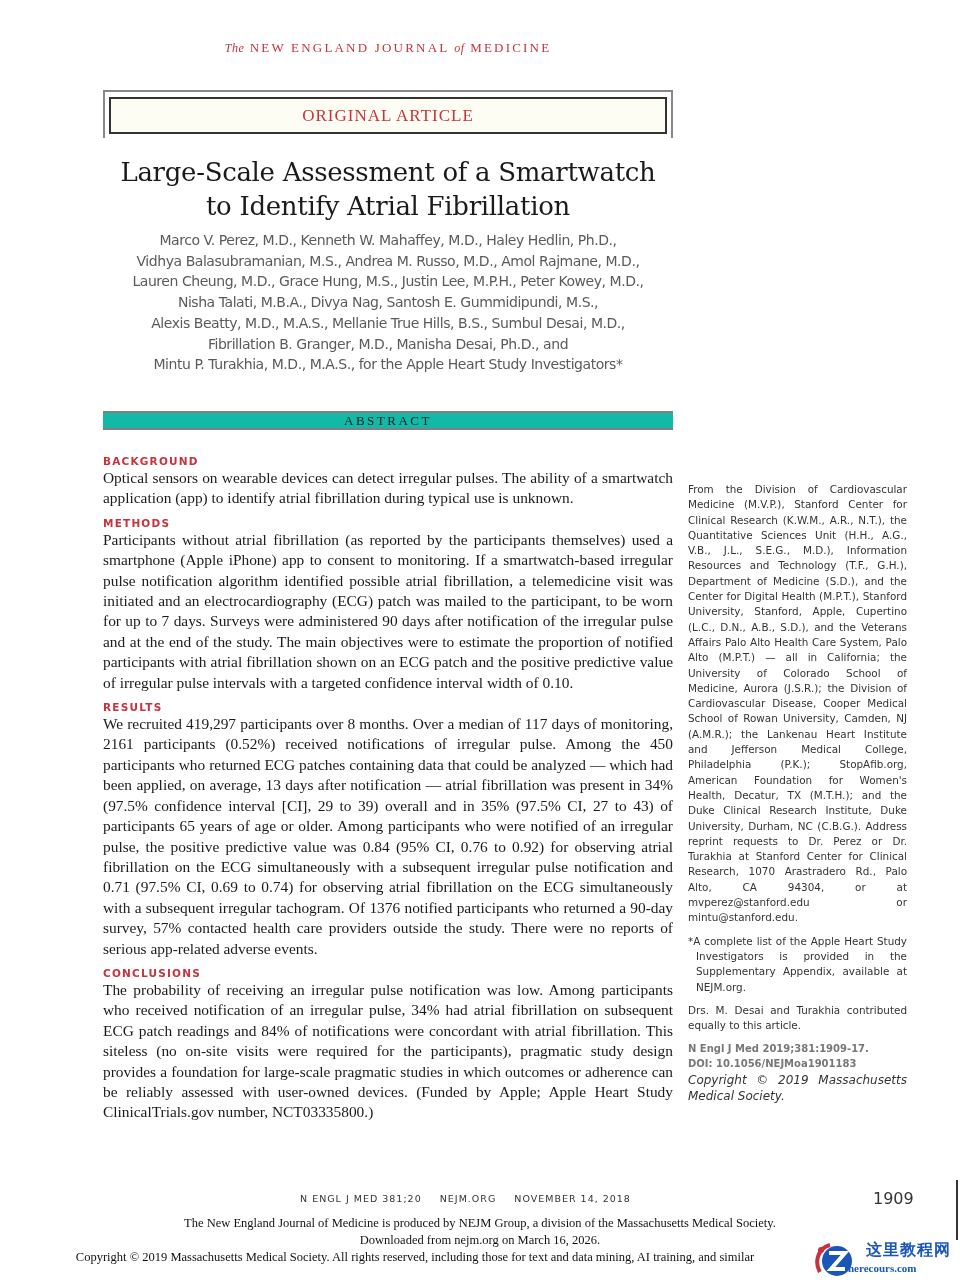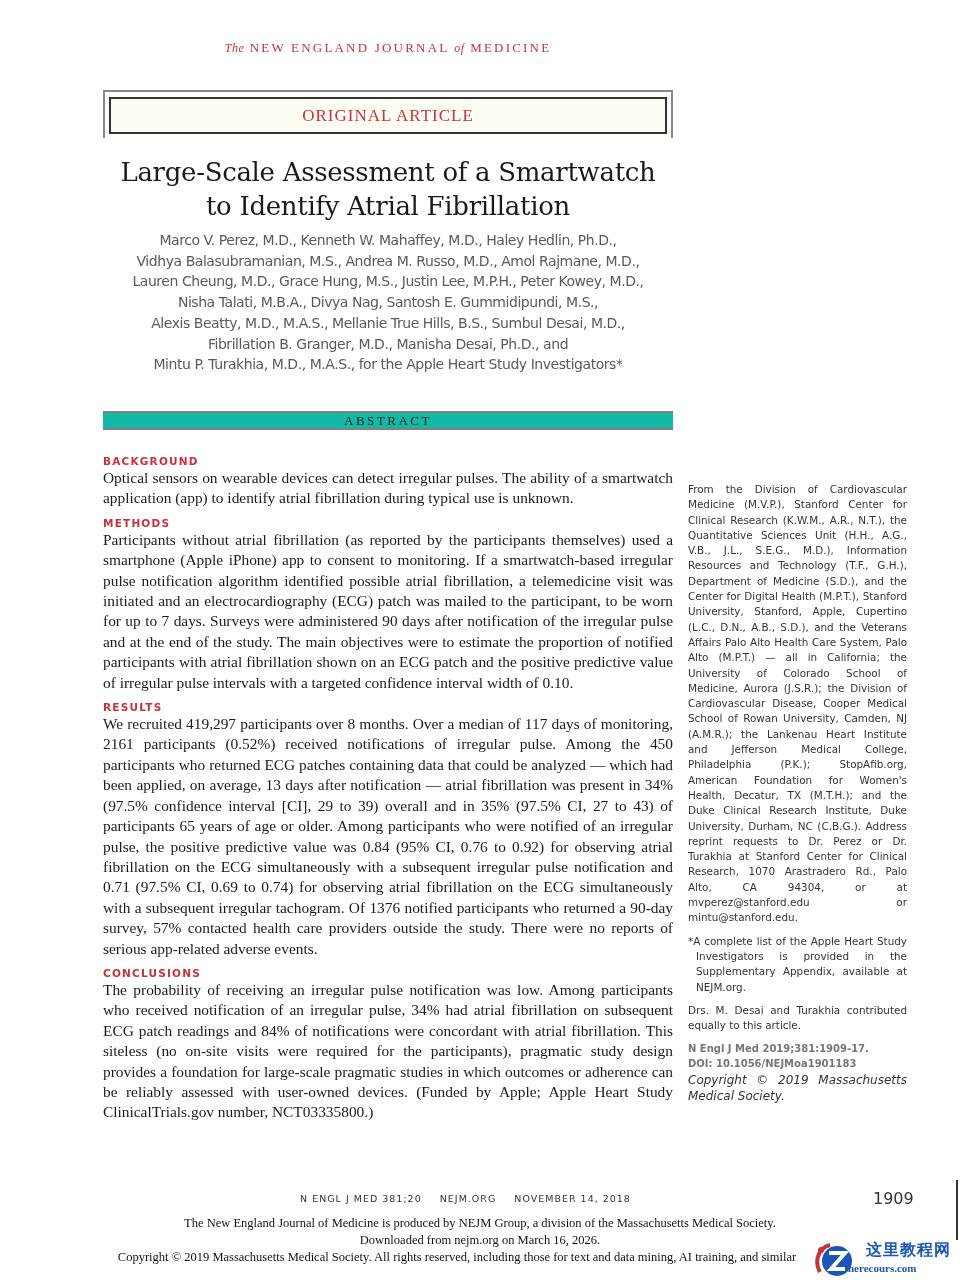--- a/index.html
+++ b/index.html
@@ -96,21 +96,21 @@
 
 <div class="abs footer-line">
   <span>N ENGL J MED 381;20</span>
   <span>NEJM.ORG</span>
   <span>NOVEMBER 14, 2018</span>
 </div>
 <div class="abs page-num">1909</div>
 
 <div class="abs dl" style="top:1216px;">The New England Journal of Medicine is produced by NEJM Group, a division of the Massachusetts Medical Society.</div>
 <div class="abs dl" style="top:1233px;">Downloaded from nejm.org on March 16, 2026.</div>
-<div class="abs dl" style="top:1250px; width:830px;margin-left:42px;">Copyright © 2019 Massachusetts Medical Society. All rights reserved, including those for text and data mining, AI training, and similar</div>
+<div class="abs dl" style="top:1250px; width:830px;">Copyright © 2019 Massachusetts Medical Society. All rights reserved, including those for text and data mining, AI training, and similar</div>
 
 <div class="abs right-rule"></div>
 
 <div class="abs wm"></div>
 <svg class="abs wm-logo" viewBox="0 0 42 38">
   <path d="M6 30 C0 20 4 6 16 3" stroke="#c8323c" stroke-width="4" fill="none"></path>
   <circle cx="7" cy="8" r="3" fill="#c8323c"></circle>
   <circle cx="23" cy="19" r="15" fill="#1a56b8"></circle>
   <path d="M15 11 H31 L17 27 H31" stroke="#fff" stroke-width="4" fill="none"></path>
 </svg>

